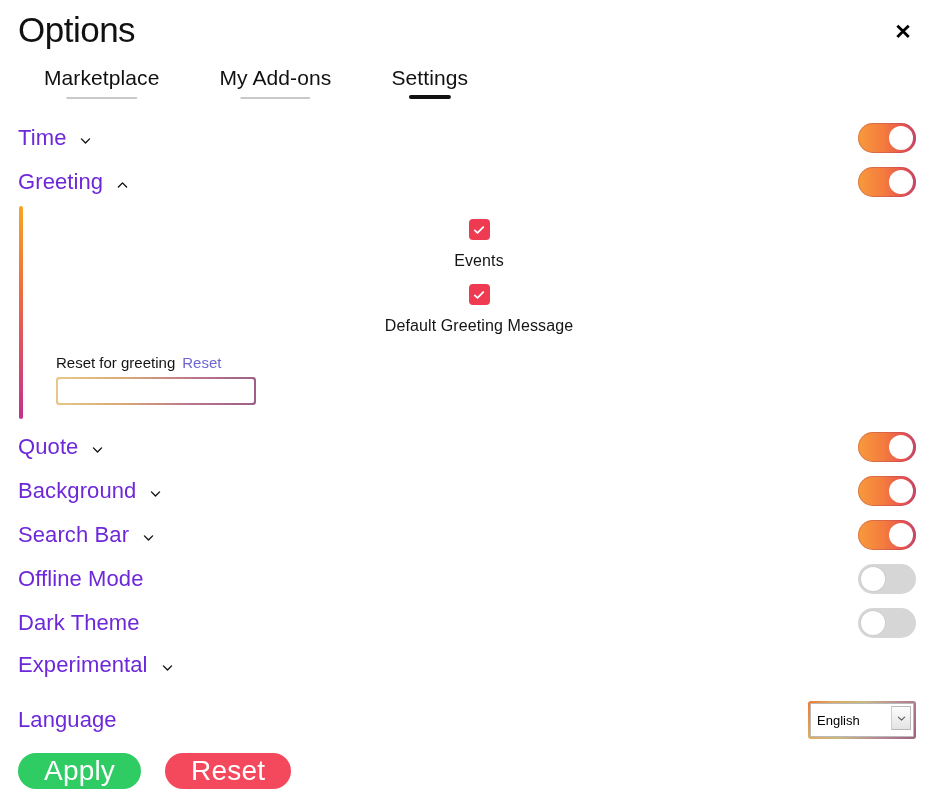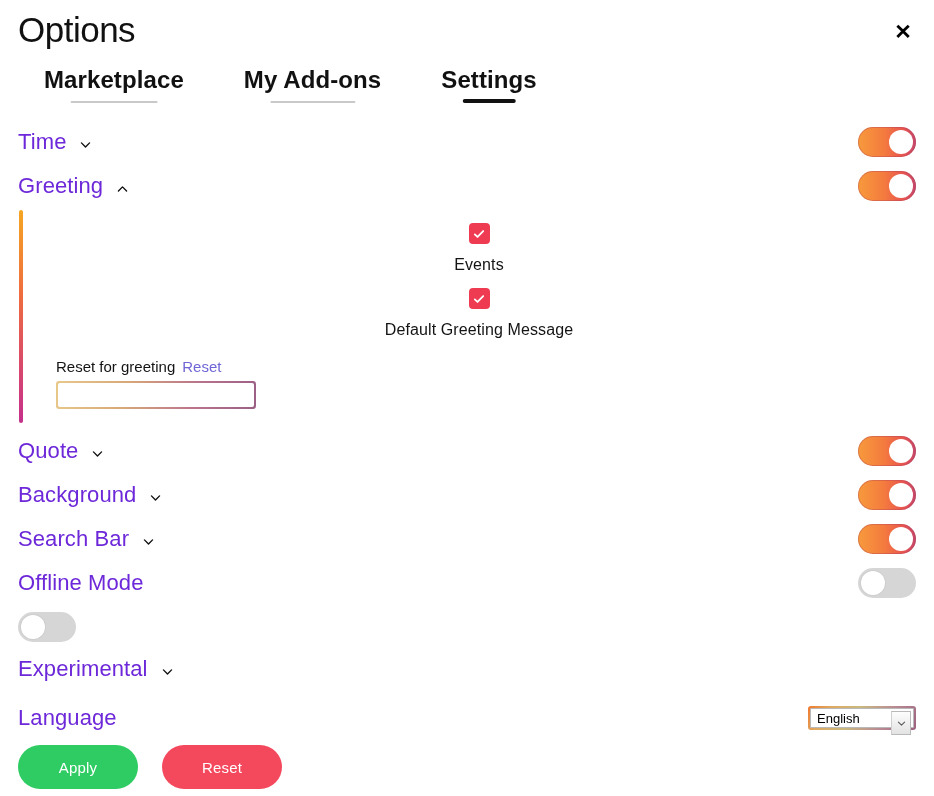--- a/index.html
+++ b/index.html
@@ -53,22 +53,22 @@
 
   
   .tabs {
     display: flex;
     align-items: flex-start;
     padding: 14px 0 0 44px;
     gap: 60px;
   }
   .tab {
     position: relative;
-    font-size: 24px;
-    font-weight: bold;
+    font-size: 21px;
+    font-weight: normal;
     color: #111111;
     cursor: pointer;
     padding-bottom: 18px;
     letter-spacing: 0.1px;
   }
   .tab .tab-underline {
     position: absolute;
     left: 50%;
     transform: translateX(-50%);
     bottom: 9px;
@@ -225,21 +225,21 @@
   }
   .select-wrap {
     padding: 2px;
     border-radius: 3px;
     background: linear-gradient(125deg, #f2782f 0%, #e0a85e 18%, #c9b97f 42%, #b98a93 70%, #9d5f7f 100%);
   }
   .lang-select {
     -webkit-appearance: none;
     appearance: none;
     width: 104px;
-    height: 20px;
+    height: 34px;
     border: 1px solid #b9b9b9;
     background: #ffffff;
     font-size: 13px;
     font-family: "Liberation Sans", sans-serif;
     color: #000000;
     padding: 0 24px 0 6px;
     border-radius: 1px;
     cursor: pointer;
   }
   .select-holder { position: relative; }
@@ -263,25 +263,25 @@
     display: flex;
     align-items: center;
     justify-content: space-between;
     padding: 10px 18px 16px 18px;
   }
   .btn-group { display: flex; gap: 24px; }
   .btn {
     border: none;
     border-radius: 30px;
     color: #ffffff;
-    font-size: 15px;
+    font-size: 28px;
     font-family: "Liberation Sans", sans-serif;
     cursor: pointer;
     padding: 0 26px;
-    height: 44px;
+    height: 36px;
     min-width: 120px;
     letter-spacing: 0.2px;
   }
   .btn-apply  { background: #2ecc63; }
   .btn-reset  { background: #f4485c; }
   .btn-import { background: #4b43e3; }
   .btn-export { background: #4b43e3; }
 </style>
 </head>
 <body>
@@ -412,20 +412,23 @@
   <div class="row">
     <div class="row-label plain">
       <span>Offline Mode</span>
     </div>
     <div class="toggle off">
       <div class="knob"></div>
     </div>
   </div>
 
   <div class="row">
+    <div class="row-label plain">
+      <span>Dark Theme</span>
+    </div>
     <div class="toggle off">
       <div class="knob"></div>
     </div>
   </div>
 
   <div class="row">
     <div class="row-label">
       <span>Experimental</span>
       <span class="chev">
         <svg viewBox="0 0 16 16" width="13" height="13">

